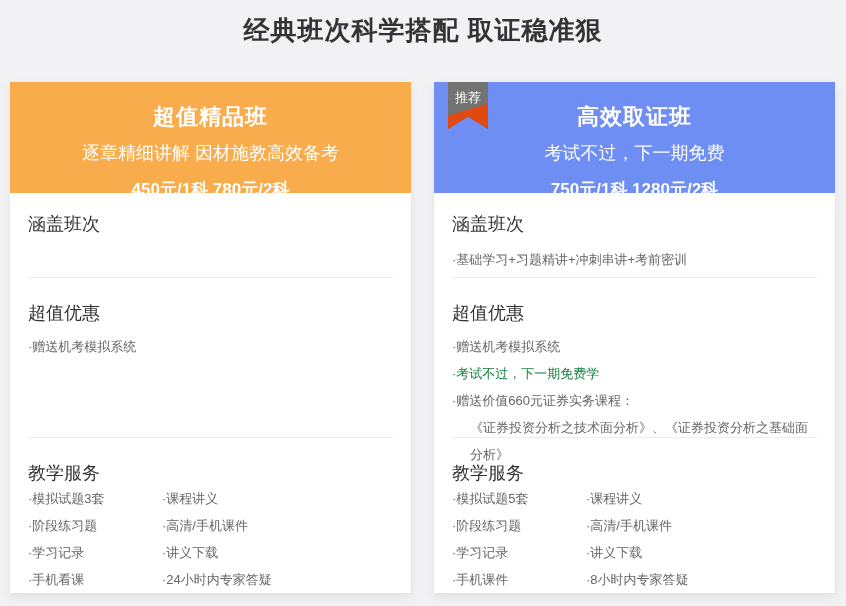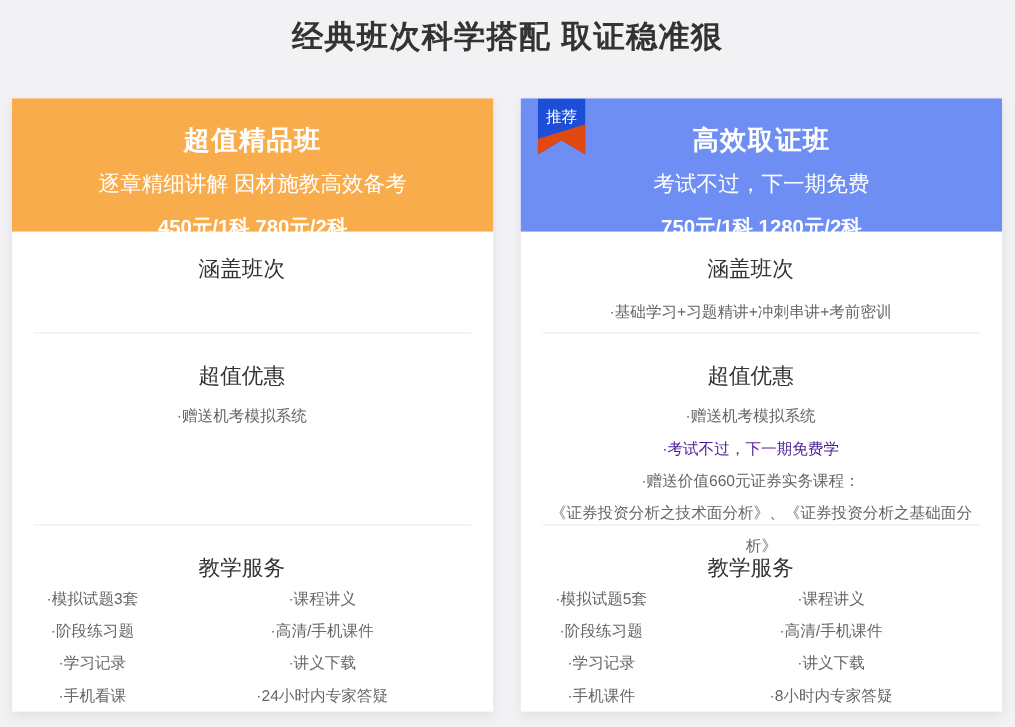--- a/index.html
+++ b/index.html
@@ -45,21 +45,21 @@
   .card-header.blue   { background: #6f8ef3; }
   .card-title    { font-size: 22px; font-weight: 700; letter-spacing: 1px; }
   .card-subtitle { font-size: 18px; margin-top: 9px; }
   .card-price    { font-size: 17px; font-weight: 700; margin-top: 13px; }
 
   
   .ribbon {
     position: absolute;
     top: 0; left: 14px;
     width: 40px; height: 47px;
-    background: #1d4ed8;
+    background: #737373;
     clip-path: polygon(0 0, 100% 0, 100% 100%, 50% 74%, 0 100%);
     text-align: center;
     z-index: 2;
   }
   .ribbon::after {
     content: "";
     position: absolute;
     left: 0; top: 0; right: 0; bottom: 0;
     background: #e04a10;
     clip-path: polygon(0 72%, 100% 46%, 100% 100%, 0 100%);
@@ -68,40 +68,40 @@
     position: relative;
     z-index: 3;
     display: block;
     padding-top: 7px;
     font-size: 13px;
     color: #fff;
   }
 
   
   .card-body { height: 400px; }
-  .sec { padding-right: 18px; text-align: center; }
+  .sec { padding-left: 18px; padding-right: 18px; }
   .sec-heading {
     font-size: 18px;
     color: #333;
     font-weight: 400;
     line-height: 24px;
   }
   .item {
     font-size: 13px;
     color: #666;
     line-height: 27px;
   }
   .sec1 { height: 84px; padding-top: 19px; }
   .sec1 .item { margin-top: 10px; }
   .sec2 { height: 159px; padding-top: 23px; }
   .sec2 .items { margin-top: 8px; }
   .sec3 { height: 155px; padding-top: 23px; }
   .divider { height: 1px; background: #ededed; margin: 0 18px; }
 
-  .item.highlight { color: #4c1d95; }
+  .item.highlight { color: #15803d; }
   .item.indent { padding-left: 18px; }
 
   .svc-grid {
     display: grid;
     grid-template-columns: 134px 1fr;
   }
   .svc-item { font-size: 13px; color: #666; line-height: 27px; }
 </style>
 </head>
 <body>

